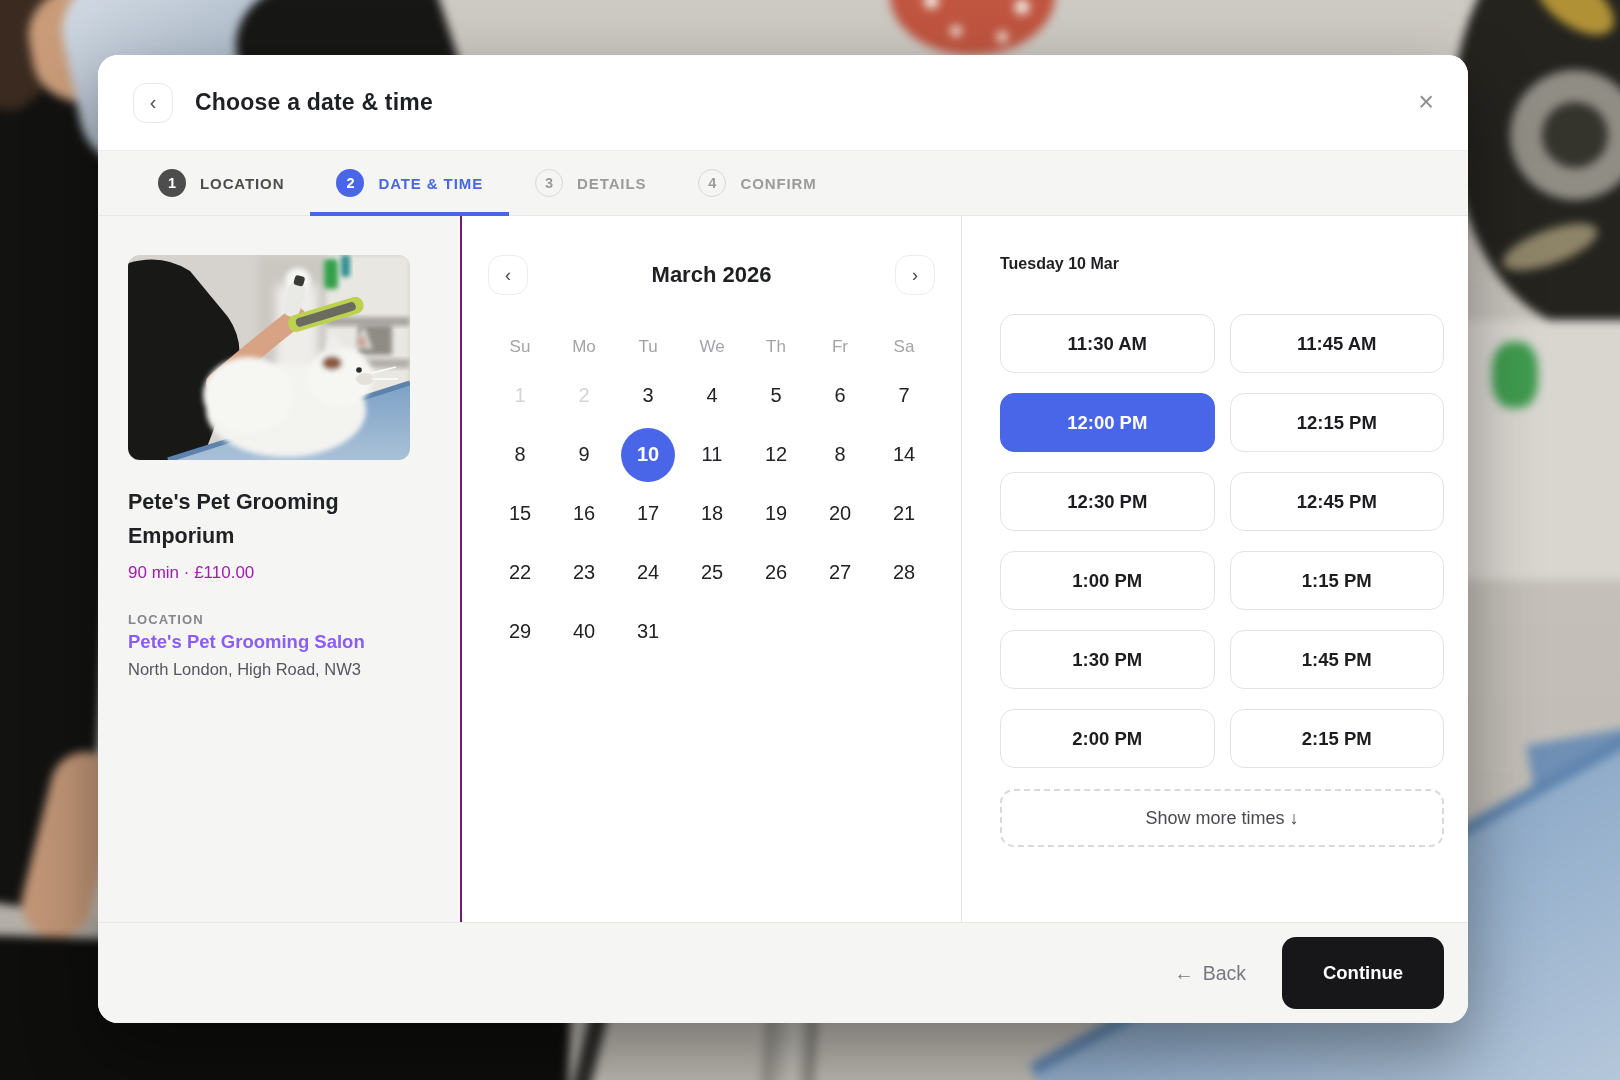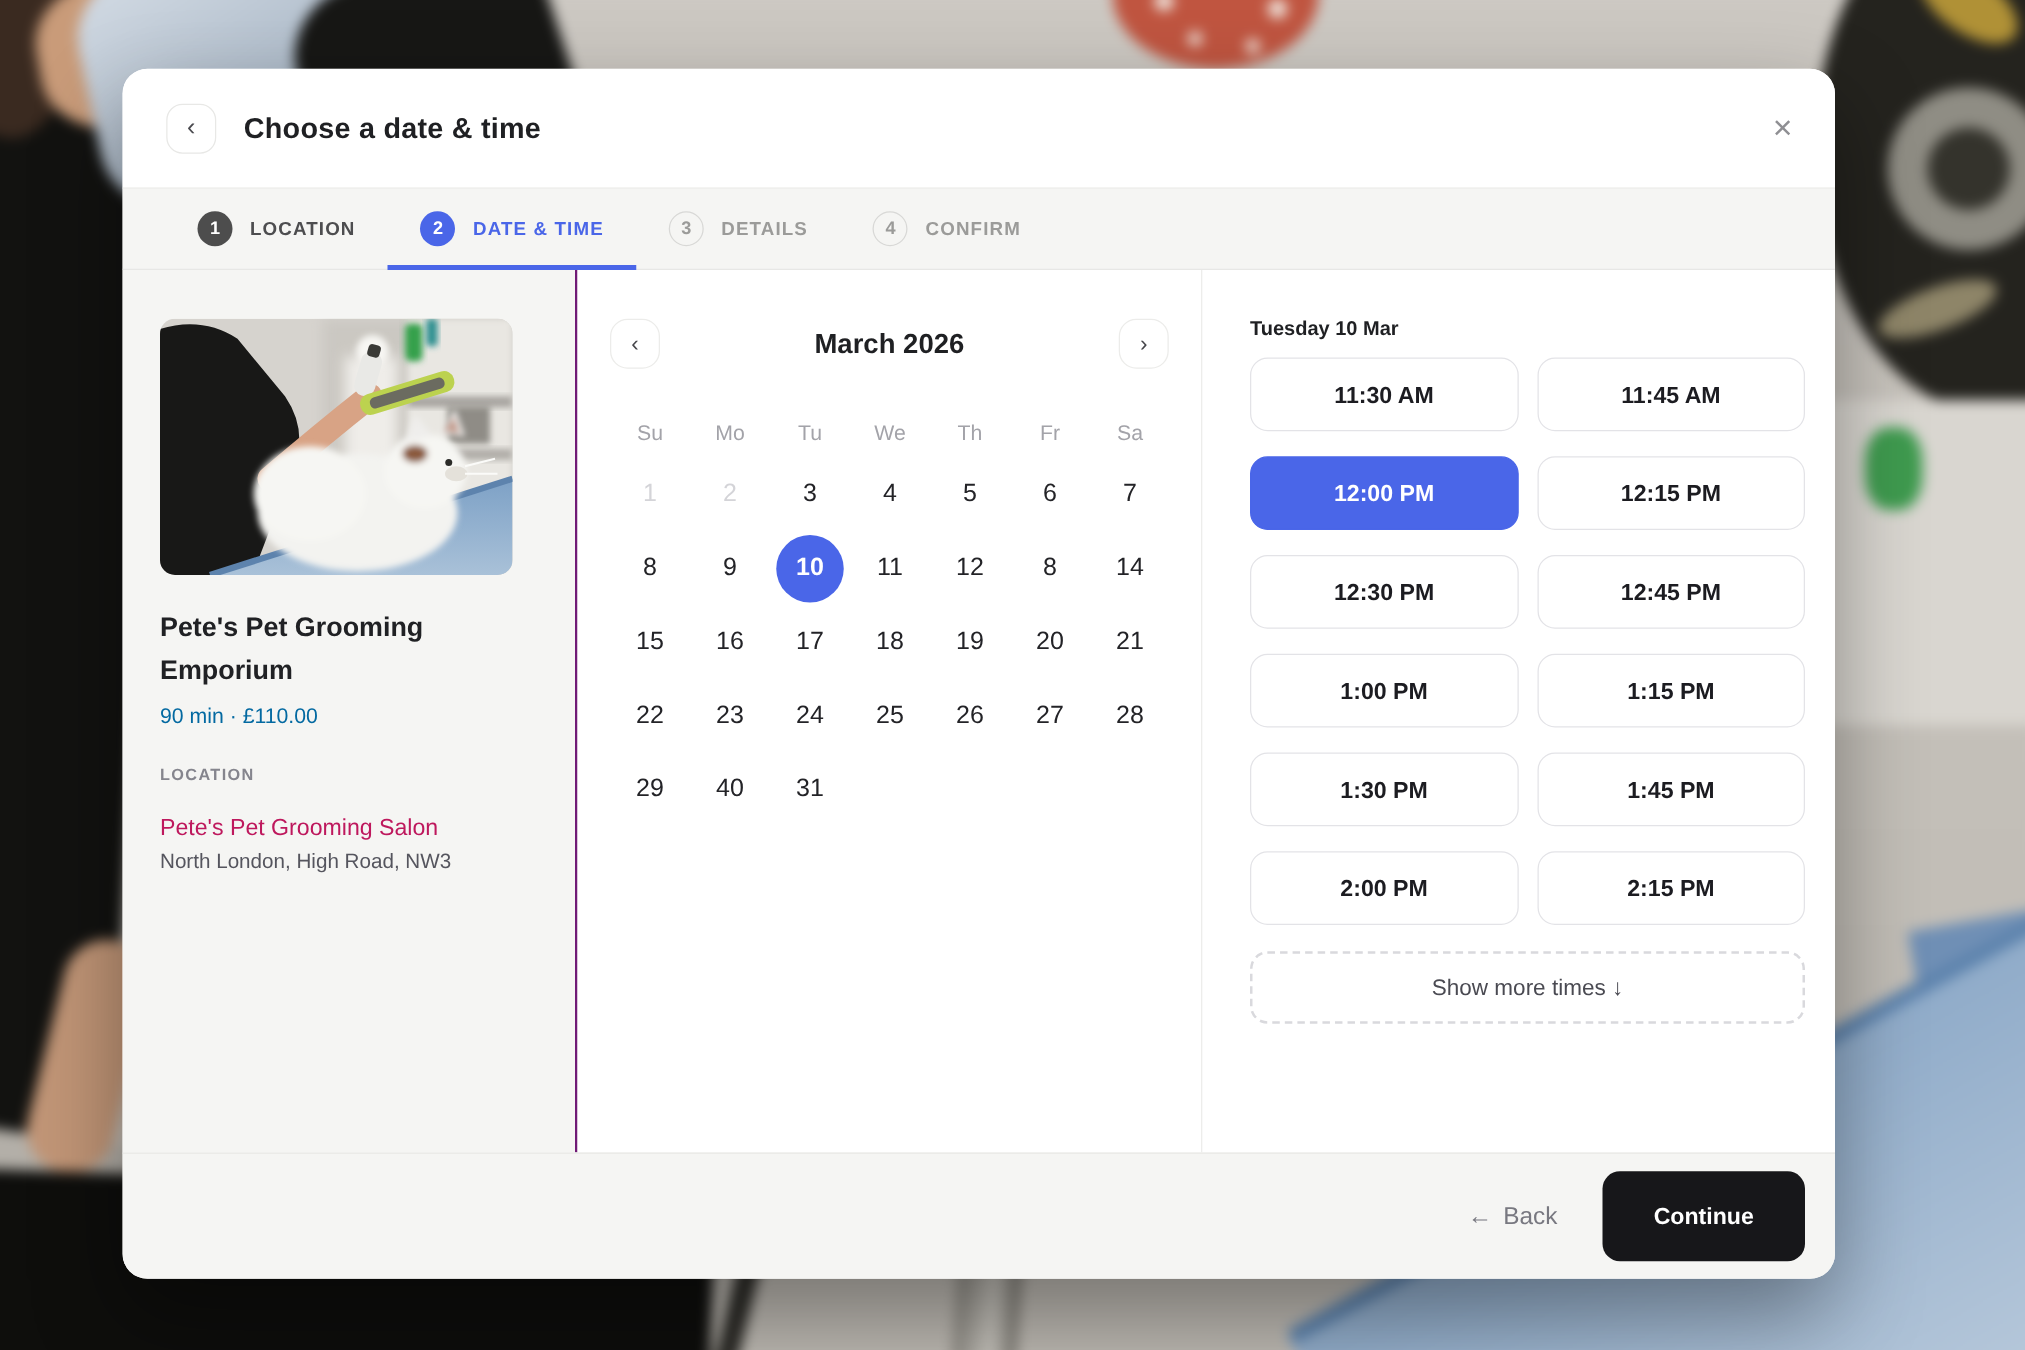--- a/index.html
+++ b/index.html
@@ -58,43 +58,43 @@
   .step.todo .step-num { border:1.5px solid #d8d8d6; color:#9b9b99; }
   .step.todo .step-label { color:#9b9b99; }
   .step.active::after { content:""; position:absolute; left:0; right:0; bottom:-1px; height:4px; background:var(--accent); }
 
   .content { flex:1; display:flex; min-height:0; }
 
   
   .panel-left { flex:none; width:364px; background:#f5f5f3; border-right:2px solid #701a75; padding:39px 30px 0; }
   .service-photo { width:282px; height:205px; border-radius:12px; overflow:hidden; display:block; }
   .service-name { margin-top:26px; font-size:21.5px; font-weight:700; line-height:1.57; color:#202124; }
-  .service-meta { margin-top:9px; font-size:17px; color:#0369a1; }
+  .service-meta { margin-top:9px; font-size:17px; color:#a21caf; }
   .loc-label { margin-top:29px; font-size:13px; font-weight:700; letter-spacing:1.1px; color:#85858d; }
-  .loc-name { margin-top:24px; font-size:18.5px; font-weight:400; color:#be185d; }
+  .loc-name { margin-top:4px; font-size:18.5px; font-weight:700; color:#8b5cf6; }
   .loc-addr { margin-top:7px; font-size:16.5px; color:#55555e; }
 
   
   .panel-cal { flex:none; width:500px; background:#fff; border-right:1px solid #e7e7e5; padding:39px 26px 0; }
   .cal-header { display:flex; align-items:center; justify-content:space-between; }
   .cal-nav { width:40px; height:40px; border:1px solid #ececea; border-radius:14px; background:#fff; display:flex; align-items:center; justify-content:center; font-size:18px; color:#45454a; cursor:pointer; }
   .cal-month { font-size:22px; font-weight:700; color:#1f2023; }
   .dow-row { margin-top:33px; display:grid; grid-template-columns:repeat(7,64px); height:38px; }
   .dow { display:flex; align-items:center; justify-content:center; font-size:17px; color:#a3a3a9; }
   .cal-grid { display:grid; grid-template-columns:repeat(7,64px); grid-auto-rows:59px; }
   .day-cell { display:flex; align-items:center; justify-content:center; cursor:pointer; }
   .day-cell.empty { cursor:default; }
   .day { width:54px; height:54px; border-radius:50%; display:flex; align-items:center; justify-content:center; font-size:20px; color:#232327; }
   .day.disabled { color:#d4d4d8; }
   .day.selected { background:var(--accent); color:#fff; font-weight:700; }
 
   
   .panel-times { flex:1; background:#fff; padding:39px 24px 0 38px; }
   .times-heading { font-size:16px; font-weight:700; color:#1f2023; }
-  .slot-grid { margin-top:13px; display:grid; grid-template-columns:1fr 1fr; column-gap:15px; row-gap:20px; }
+  .slot-grid { margin-top:41px; display:grid; grid-template-columns:1fr 1fr; column-gap:15px; row-gap:20px; }
   .slot { height:59px; border:1px solid #e3e3e7; border-radius:14px; background:#fff; font-family:inherit; font-size:18.5px; font-weight:600; color:#1c1c21; cursor:pointer; }
   .slot.selected { background:var(--accent); border-color:var(--accent); color:#fff; }
   .show-more { margin-top:21px; width:100%; height:58px; border:2px dashed #d9d9dd; border-radius:14px; background:transparent; font-family:inherit; font-size:18px; color:#4a4a52; cursor:pointer; }
 
   .modal-footer { flex:none; height:101px; background:#f5f5f3; border-top:1px solid #e7e7e5; display:flex; align-items:center; justify-content:flex-end; gap:36px; padding:0 24px; }
   .back-link { background:none; border:none; font-family:inherit; font-size:19.5px; color:#787880; cursor:pointer; display:flex; align-items:center; gap:9px; }
   .continue-btn { width:162px; height:72px; border:none; border-radius:14px; background:#17171a; color:#fff; font-family:inherit; font-size:18.5px; font-weight:700; cursor:pointer; }
 </style>
 </head>
 <body>

